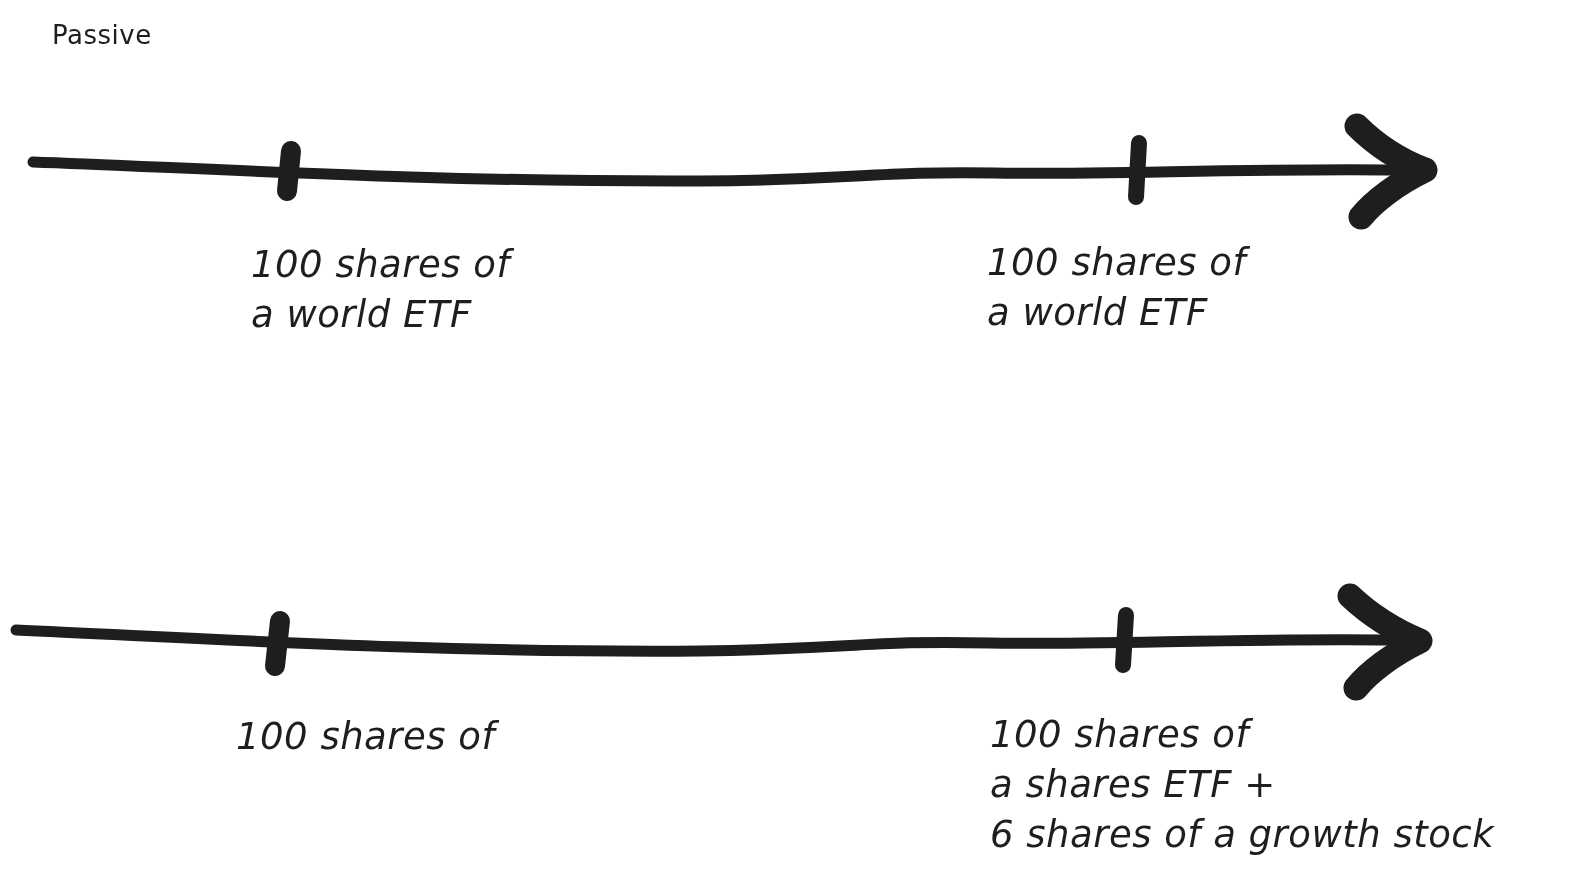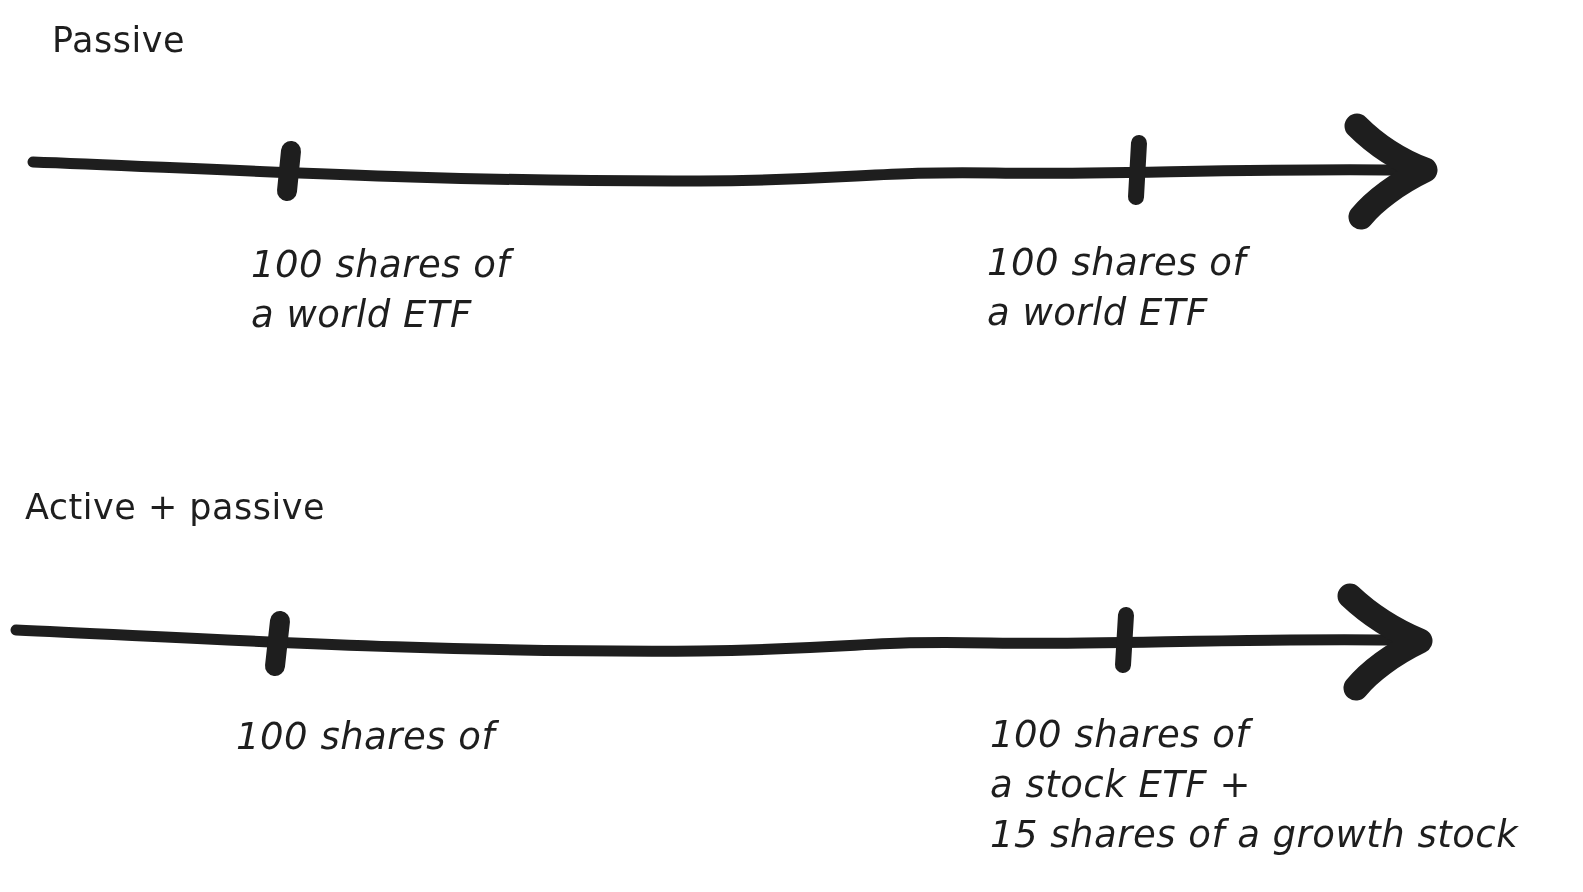--- a/index.html
+++ b/index.html
@@ -29,21 +29,21 @@
   .axis { stroke-width: 11; }
   .arrowhead { stroke-width: 25; }
   .tick { stroke-width: 16; }
   .tick.thick { stroke-width: 20; }
   .label {
     position: absolute;
     white-space: pre;
     letter-spacing: 0.5px;
   }
   .section-title {
-    font-size: 35px;
+    font-size: 26px;
     font-weight: 400;
   }
   .tick-label {
     position: absolute;
     font-size: 37px;
     line-height: 50px;
     letter-spacing: 0.5px;
     font-style: italic;
   }
 </style>
@@ -64,35 +64,34 @@
     <g>
       <path class="axis" d="M 16 630 C 200 638, 430 653, 700 651 C 850 649, 872 640, 990 643 C 1085 645, 1255 638, 1390 640"></path>
       <line class="tick thick" x1="280" y1="621" x2="275" y2="666"></line>
       <line class="tick" x1="1126" y1="615" x2="1123" y2="665"></line>
       <path class="arrowhead" d="M 1350 596 C 1369 614, 1394 630, 1420 641 C 1393 654, 1369 672, 1356 688"></path>
     </g>
   </svg>
 
   <div class="label section-title" style="left:52px; top:20px;">Passive</div>
 
-  <div class="label section-title" style="left:25px; top:487px;">Active + passive</div>
 
   <div class="tick-label" style="left:251px; top:240px;">
     <div>100 shares of</div>
     <div>a world ETF</div>
   </div>
 
   <div class="tick-label" style="left:987px; top:238px;">
     <div>100 shares of</div>
     <div>a world ETF</div>
   </div>
 
   <div class="tick-label" style="left:236px; top:712px;">
     <div>100 shares of</div>
   </div>
 
   <div class="tick-label" style="left:990px; top:710px;">
     <div>100 shares of</div>
-    <div>a stock ETF +</div>
-    <div>15 shares of a growth stock</div>
+    <div>a shares ETF +</div>
+    <div>6 shares of a growth stock</div>
   </div>
 
 </div>
 
 </body></html>

